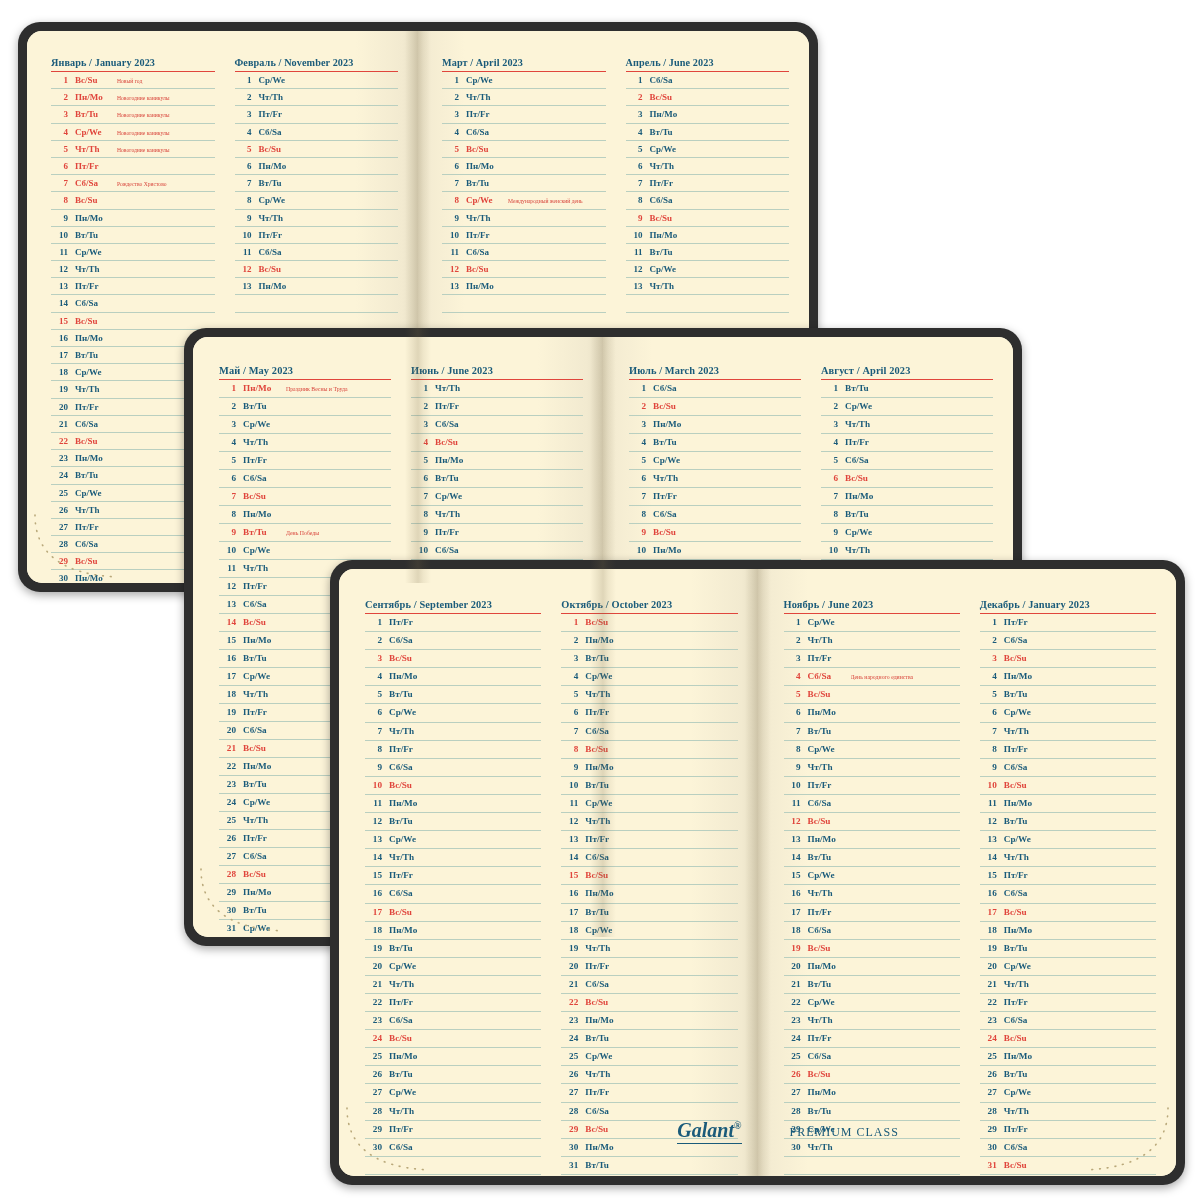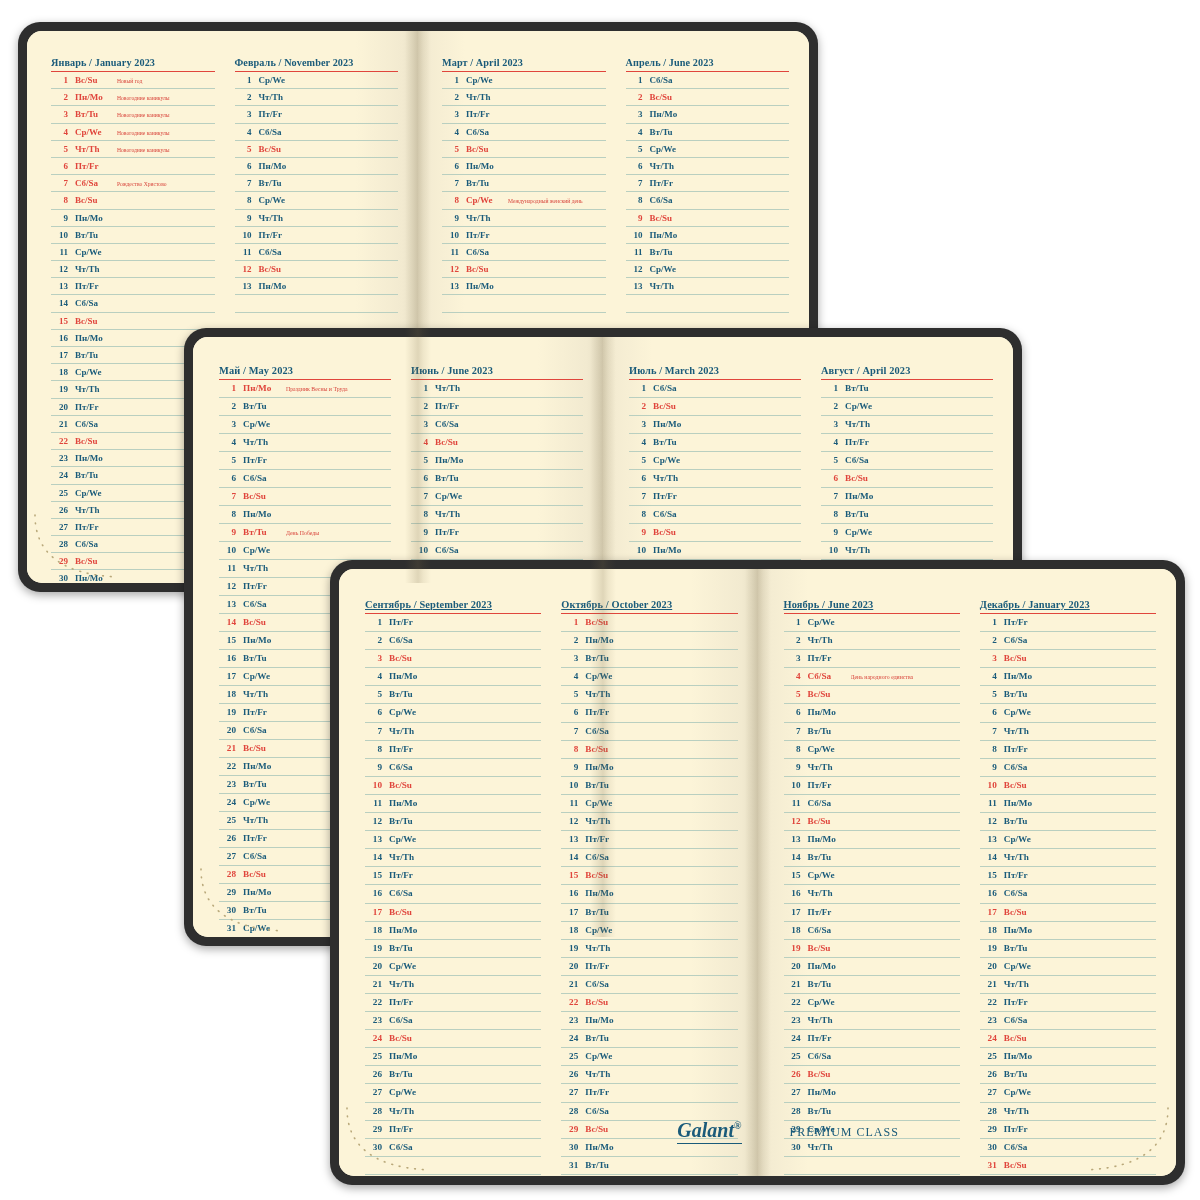--- a/index.html
+++ b/index.html
@@ -135,21 +135,21 @@
 
   #spread-2 .month-title{font-size:10.4px;}
   #spread-2 .day{font-size:9.2px;height:17px;line-height:17px;}
   #spread-2 .day .num{width:17px;margin-right:7px;}
   #spread-2 .day .wd{width:43px;}
   #spread-2 .day .ev{font-size:5.8px;}
   #spread-2 .cols{padding:28px 20px 0 26px;}
   #spread-2 .col+.col{margin-left:20px;}
   #spread-2 .blankline{height:17px;}
 
-  #spread-3 .month-title{font-size:10.4px;text-decoration:underline;}
+  #spread-3 .month-title{font-size:10.4px;}
   #spread-3 .day{font-size:9.2px;height:17.1px;line-height:17.1px;}
   #spread-3 .day .num{width:17px;margin-right:7px;}
   #spread-3 .day .wd{width:43px;}
   #spread-3 .day .ev{font-size:5.8px;}
   #spread-3 .cols{padding:30px 20px 0 26px;}
   #spread-3 .col+.col{margin-left:20px;}
   #spread-3 .blankline{height:17.1px;}
 </style>
 </head>
 <body>

